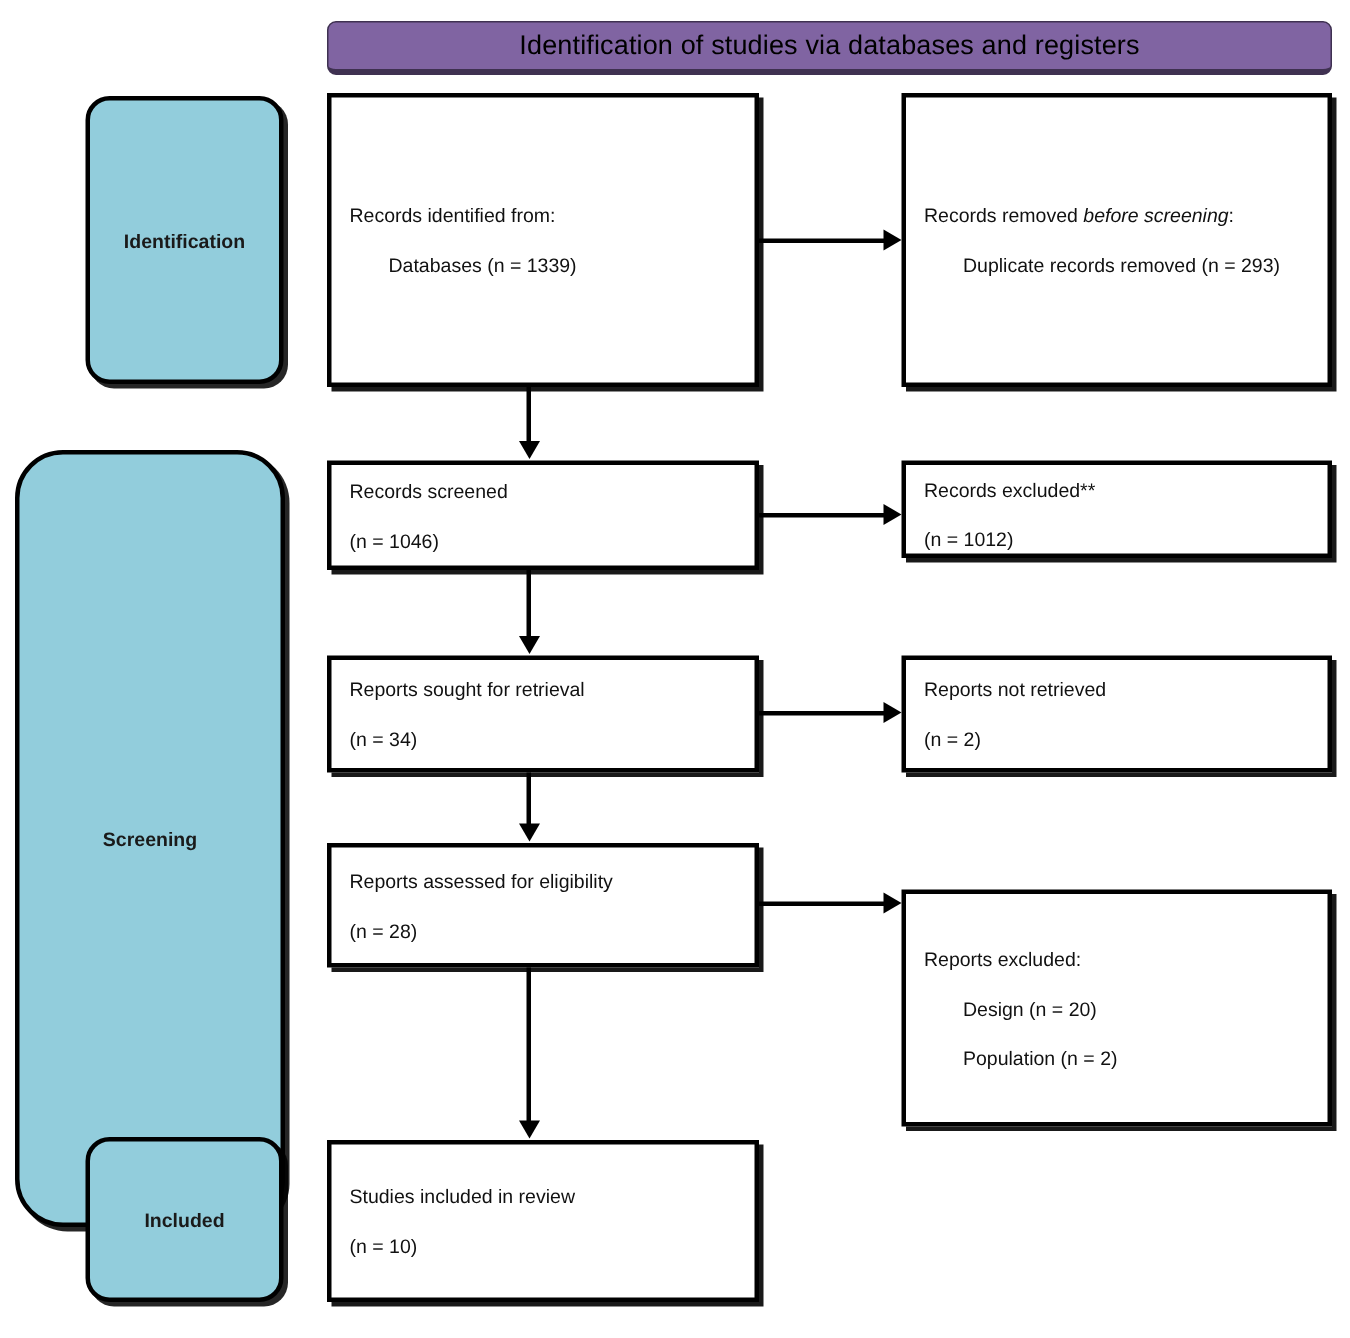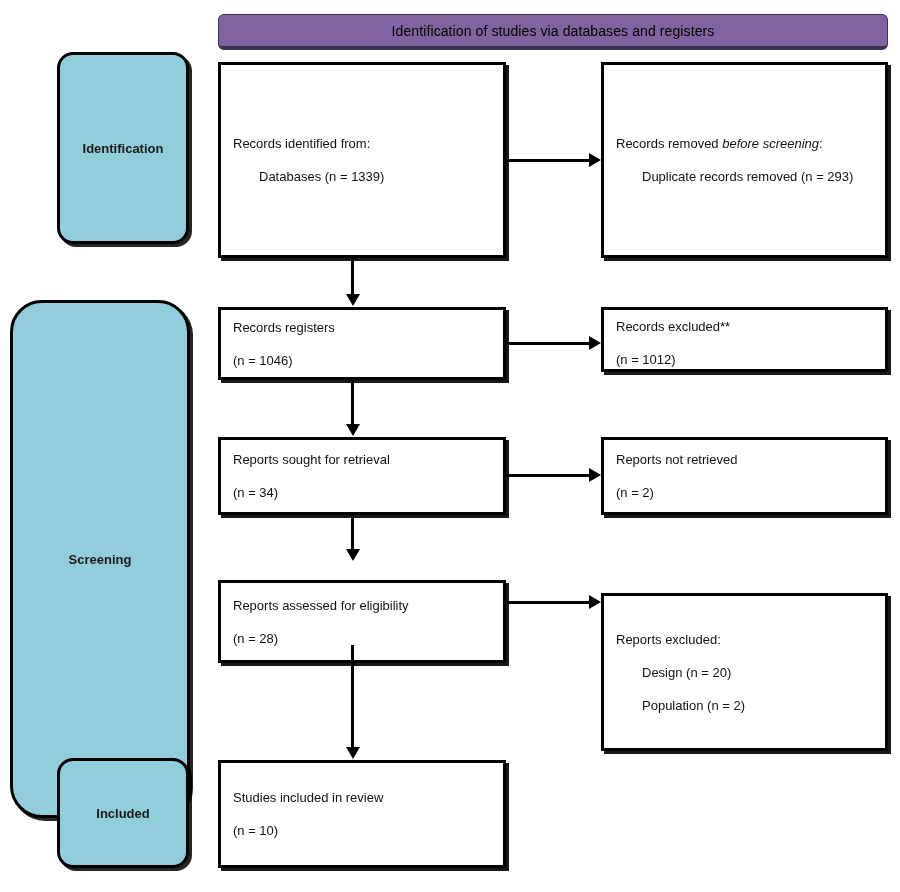--- a/index.html
+++ b/index.html
@@ -30,21 +30,21 @@
     background: #8064A2;
     border: 1px solid #3F3151;
     border-bottom: 4px solid #3F3151;
     border-radius: 6px;
     box-sizing: border-box;
     display: flex;
     align-items: center;
     justify-content: center;
   }
   .banner-label {
-    font-size: 14px;
+    font-size: 18px;
     color: #000000;
     letter-spacing: .1px;
     white-space: nowrap;
   }
 
   
   .stage {
     position: absolute;
     background: #92CDDC;
     border: 3px solid #000000;
@@ -54,21 +54,21 @@
     align-items: center;
     justify-content: center;
     box-shadow: 3px 3px 0 rgba(0,0,0,0.85);
   }
   .stage-label {
     font-size: 13px;
     font-weight: bold;
     color: #1a1a1a;
     text-align: center;
   }
-  #stage-identification { left: 57px; top: 52px;  width: 132px; height: 192px; }
+  #stage-identification { left: 57px; top: 64px;  width: 132px; height: 192px; }
   #stage-screening      { left: 10px; top: 300px; width: 180px; height: 518px; border-radius: 32px; }
   #stage-included       { left: 57px; top: 758px; width: 132px; height: 110px; }
 
   
   .box {
     position: absolute;
     background: #ffffff;
     border: 3px solid #000000;
     box-sizing: border-box;
     display: flex;
@@ -86,21 +86,21 @@
   }
   .box .line.indent { padding-left: 26px; }
   .box .line em { font-style: italic; }
 
   #box-identified       { left: 218px; top: 62px;  width: 288px; height: 196px; }
   #box-removed          { left: 601px; top: 62px;  width: 287px; height: 196px; }
   #box-screened         { left: 218px; top: 307px; width: 288px; height: 73px;  }
   #box-excluded-records { left: 601px; top: 307px; width: 287px; height: 65px; justify-content: flex-end;  }
   #box-sought           { left: 218px; top: 437px; width: 288px; height: 78px;  }
   #box-not-retrieved    { left: 601px; top: 437px; width: 287px; height: 78px;  }
-  #box-assessed         { left: 218px; top: 580px; width: 288px; height: 83px;  }
+  #box-assessed         { left: 218px; top: 562px; width: 288px; height: 83px;  }
   #box-excluded-reports { left: 601px; top: 593px; width: 287px; height: 158px; }
   #box-included         { left: 218px; top: 760px; width: 288px; height: 108px; }
 
   
   .conn { position: absolute; background: #000000; }
   .conn.h { height: 3px; }
   .conn.v { width: 3px; }
 
   .arrowhead {
     position: absolute;
@@ -141,21 +141,21 @@
     <div class="line">Records identified from:</div>
     <div class="line indent">Databases (n = 1339)</div>
   </div>
 
   <div class="box" id="box-removed">
     <div class="line"><span>Records removed </span><em>before screening</em><span>:</span></div>
     <div class="line indent">Duplicate records removed (n = 293)</div>
   </div>
 
   <div class="box" id="box-screened">
-    <div class="line">Records registers</div>
+    <div class="line">Records screened</div>
     <div class="line">(n = 1046)</div>
   </div>
 
   <div class="box" id="box-excluded-records">
     <div class="line">Records excluded**</div>
     <div class="line">(n = 1012)</div>
   </div>
 
   <div class="box" id="box-sought">
     <div class="line">Reports sought for retrieval</div>

